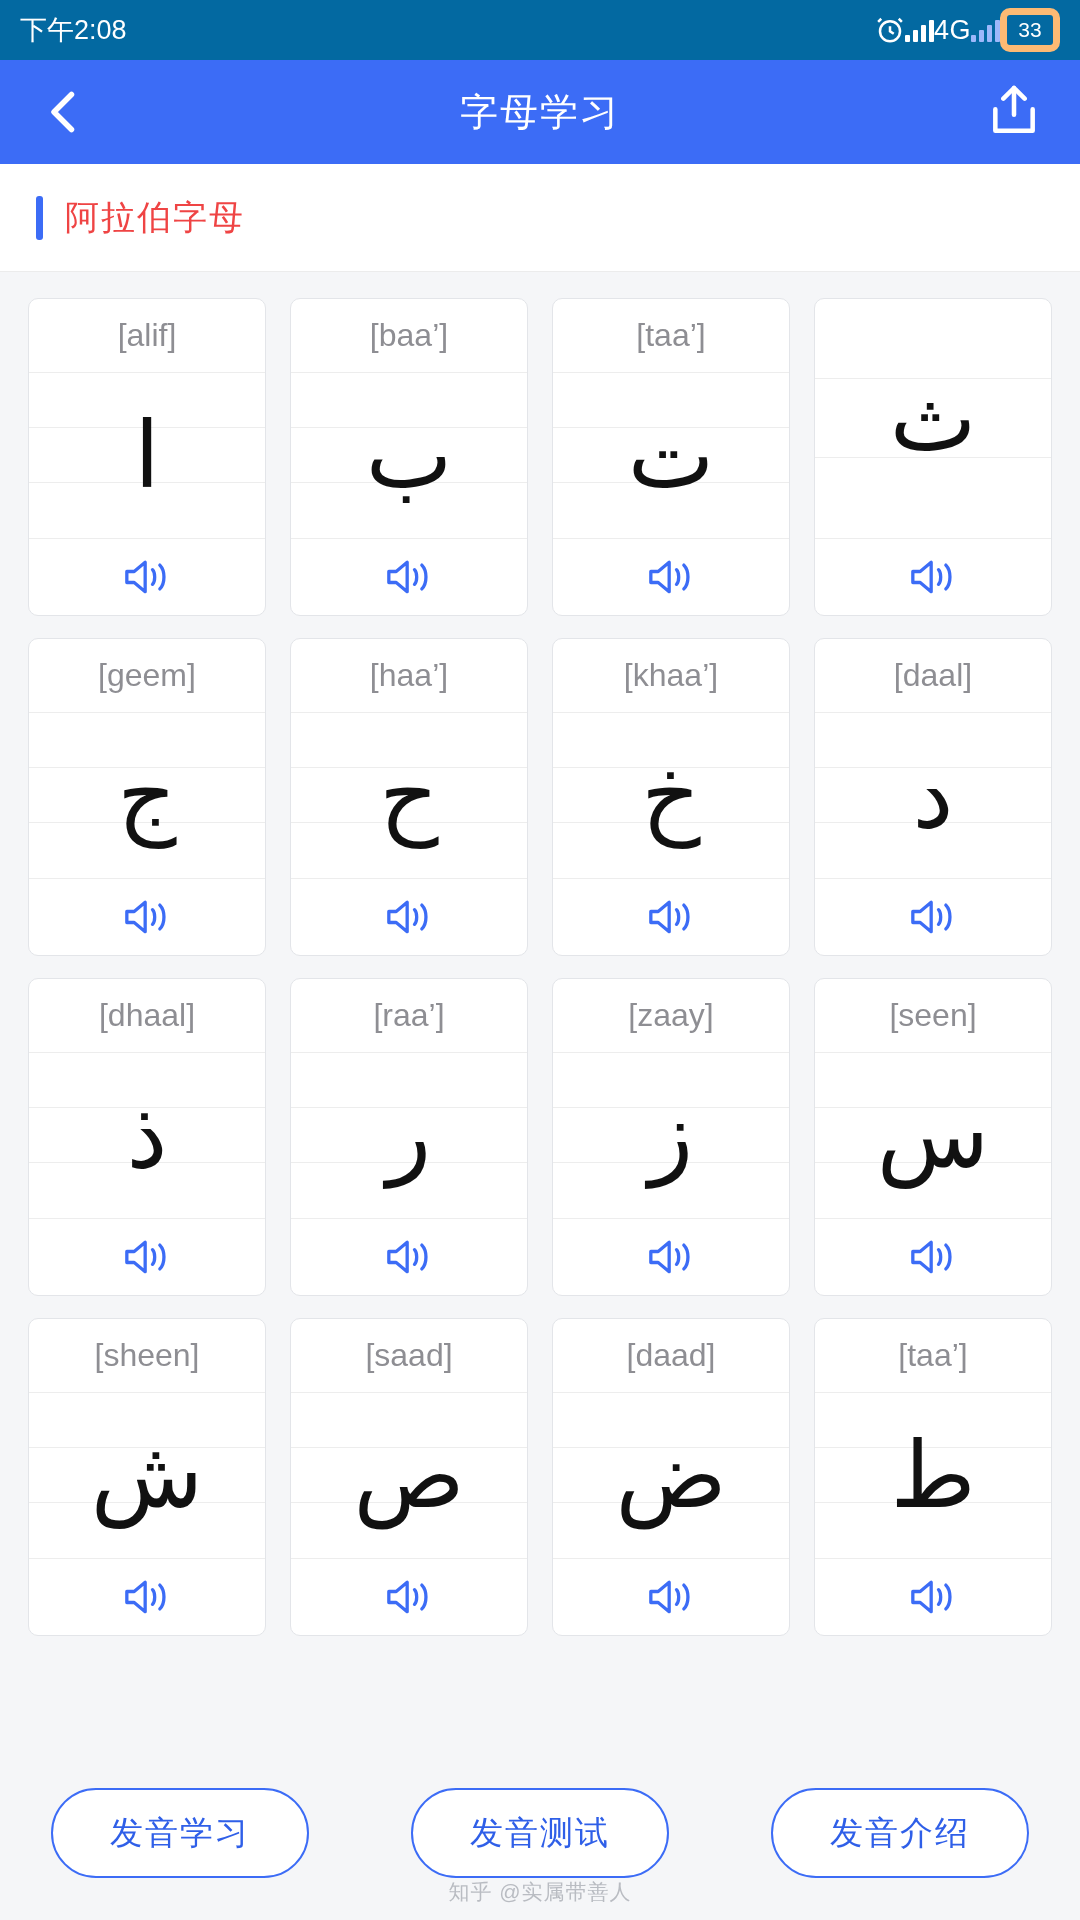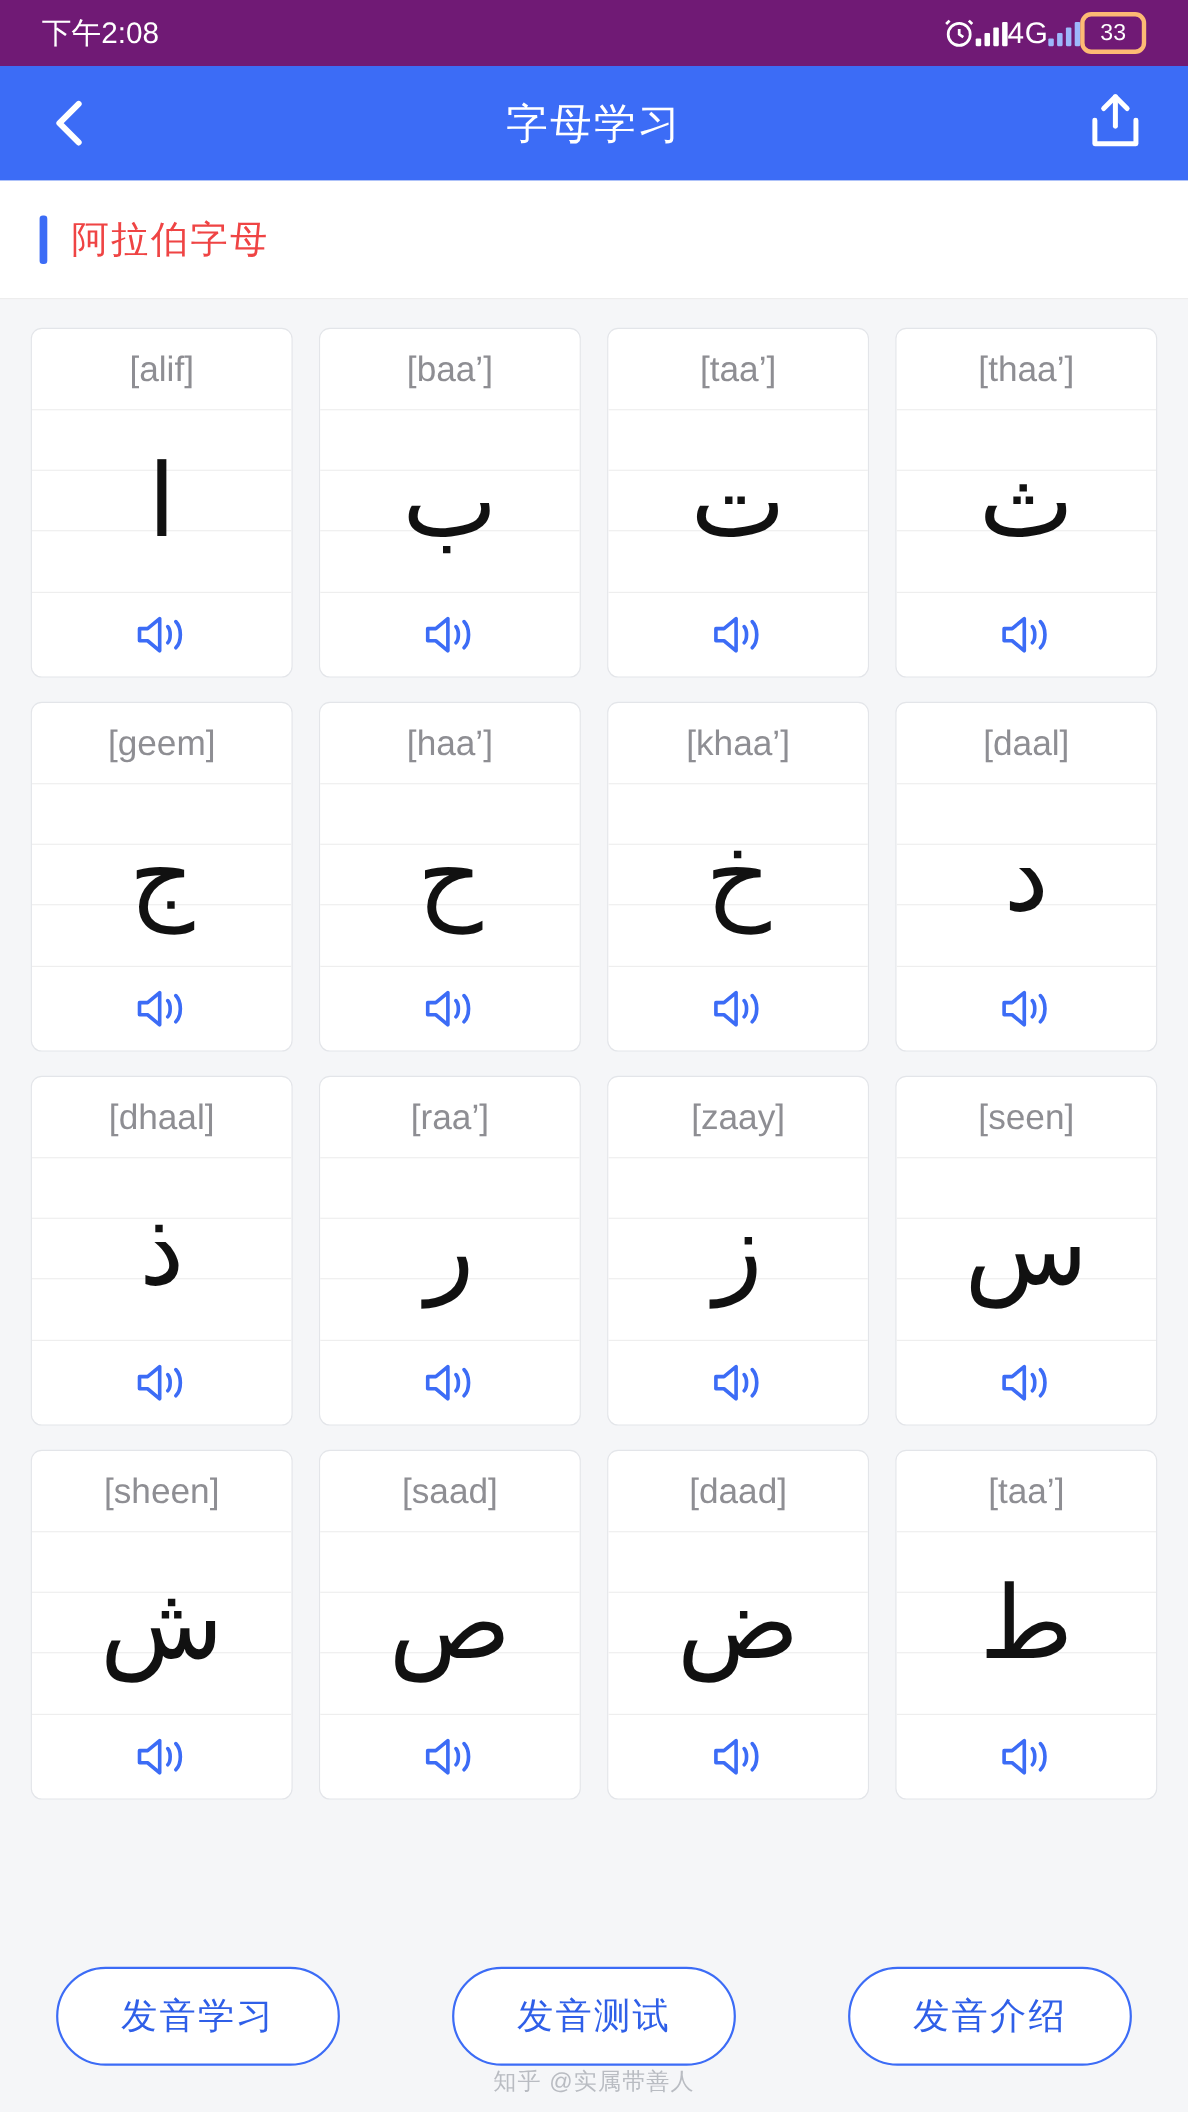--- a/index.html
+++ b/index.html
@@ -6,40 +6,40 @@
   html, body {
     width: 1080px; height: 1920px;
     font-family: "Liberation Sans", sans-serif;
     background: #f5f6f8;
     overflow: hidden;
   }
 
   
   .status-bar {
     height: 60px;
-    background: #701a75;
+    background: #0369a1;
     color: #ffffff;
     display: flex;
     align-items: center;
     justify-content: space-between;
-    padding: 0 38px;
+    padding: 0 20px;
     font-size: 27px;
   }
   .status-right { display: flex; align-items: center; }
   .status-icon { display: flex; align-items: center; }
   .bars { display: flex; align-items: flex-end; gap: 3px; height: 24px; }
   .bars i { display: block; width: 5px; background: #fff; border-radius: 1px; }
   .bars i:nth-child(1){height:7px}
   .bars i:nth-child(2){height:12px}
   .bars i:nth-child(3){height:17px}
   .bars i:nth-child(4){height:22px}
   .bars.dim i { background: #9db8fb; }
   .net-label { font-size: 27px; letter-spacing: .5px; }
   .battery {
-    border: 4px solid #fdba74;
+    border: 7px solid #fdba74;
     border-radius: 10px;
     padding: 1px 9px;
     font-size: 21px;
     line-height: 28px;
     min-width: 60px;
     text-align: center;
   }
   .alarm-icon svg { display: block; }
 
   
@@ -217,21 +217,20 @@
 </div>
 
 <div class="section">
   <span class="bar"></span>
   <span class="label">阿拉伯字母</span>
 </div>
 
 <div class="grid">
 
   <div class="card">
-    <div class="romaji">[thaa’]</div>
     <div class="glyph-area">
       <span class="rule r1"></span>
       <span class="rule r2"></span>
       <span class="glyph">ث</span>
     </div>
     <div class="sound">
       <svg class="speaker" viewBox="0 0 28 24" fill="none" stroke="#3c6cf6" stroke-width="1.8" stroke-linejoin="round">
         <path d="M3 9h4l6-5v16l-6-5H3z"></path>
         <path d="M17 8c1.6 1.6 1.6 6.4 0 8" stroke-linecap="round"></path>
         <path d="M21 5.5c3 3 3 10 0 13" stroke-linecap="round"></path>

